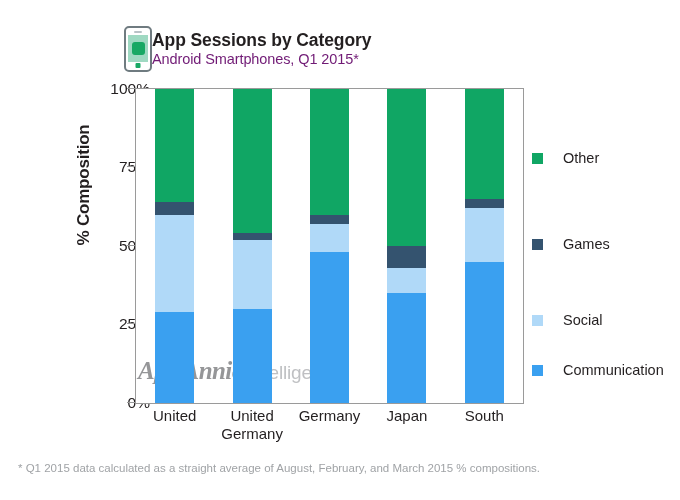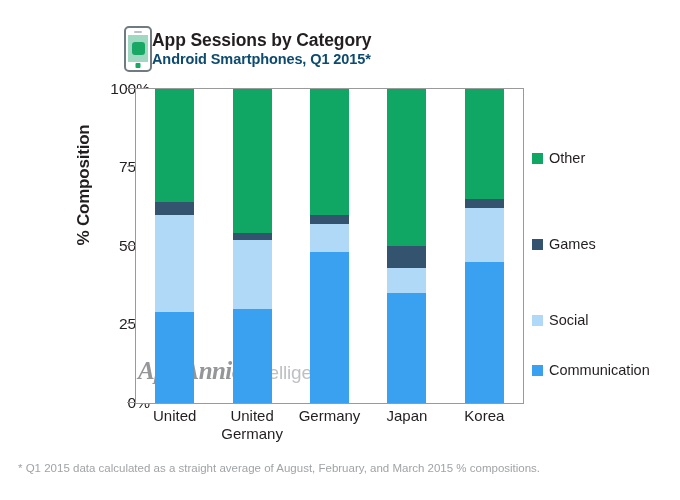--- a/index.html
+++ b/index.html
@@ -73,22 +73,22 @@
   }
   .titles { line-height: 1.12; }
   #chart-title {
     font-size: 17.5px;
     font-weight: bold;
     color: #231f20;
     letter-spacing: -0.1px;
   }
   #chart-subtitle {
     font-size: 14.5px;
-    font-weight: bold;
-    color: #0c4a6e;
+    font-weight: normal;
+    color: #701a75;
     letter-spacing: -0.1px;
     margin-top: 1px;
   }
 
   
   #plot-area {
     position: absolute;
     left: 135px;
     top: 88px;
     width: 387px;
@@ -173,21 +173,21 @@
     position: absolute;
     left: 532px;
     top: 88px;
     height: 314px;
     width: 145px;
   }
   .legend-item {
     position: absolute;
     display: flex;
     align-items: center;
-    gap: 6px;
+    gap: 20px;
     white-space: nowrap;
   }
   .legend-swatch {
     width: 11px;
     height: 11px;
     flex: 0 0 auto;
   }
   .legend-label {
     font-size: 14.5px;
     color: #231f20;
@@ -317,21 +317,21 @@
       <div>United</div>
       <div>Germany</div>
     </div>
     <div class="xlab">
       <div>Germany</div>
     </div>
     <div class="xlab">
       <div>Japan</div>
     </div>
     <div class="xlab">
-      <div>Korea</div>
+      <div>South</div>
     </div>
   </div>
 
 <div id="legend">
     <div class="legend-item" style="top: 62px;">
       <span class="legend-swatch" style="background: rgb(16, 166, 100);"></span>
       <span class="legend-label">Other</span>
     </div>
     <div class="legend-item" style="top: 148px;">
       <span class="legend-swatch" style="background: rgb(52, 83, 111);"></span>

